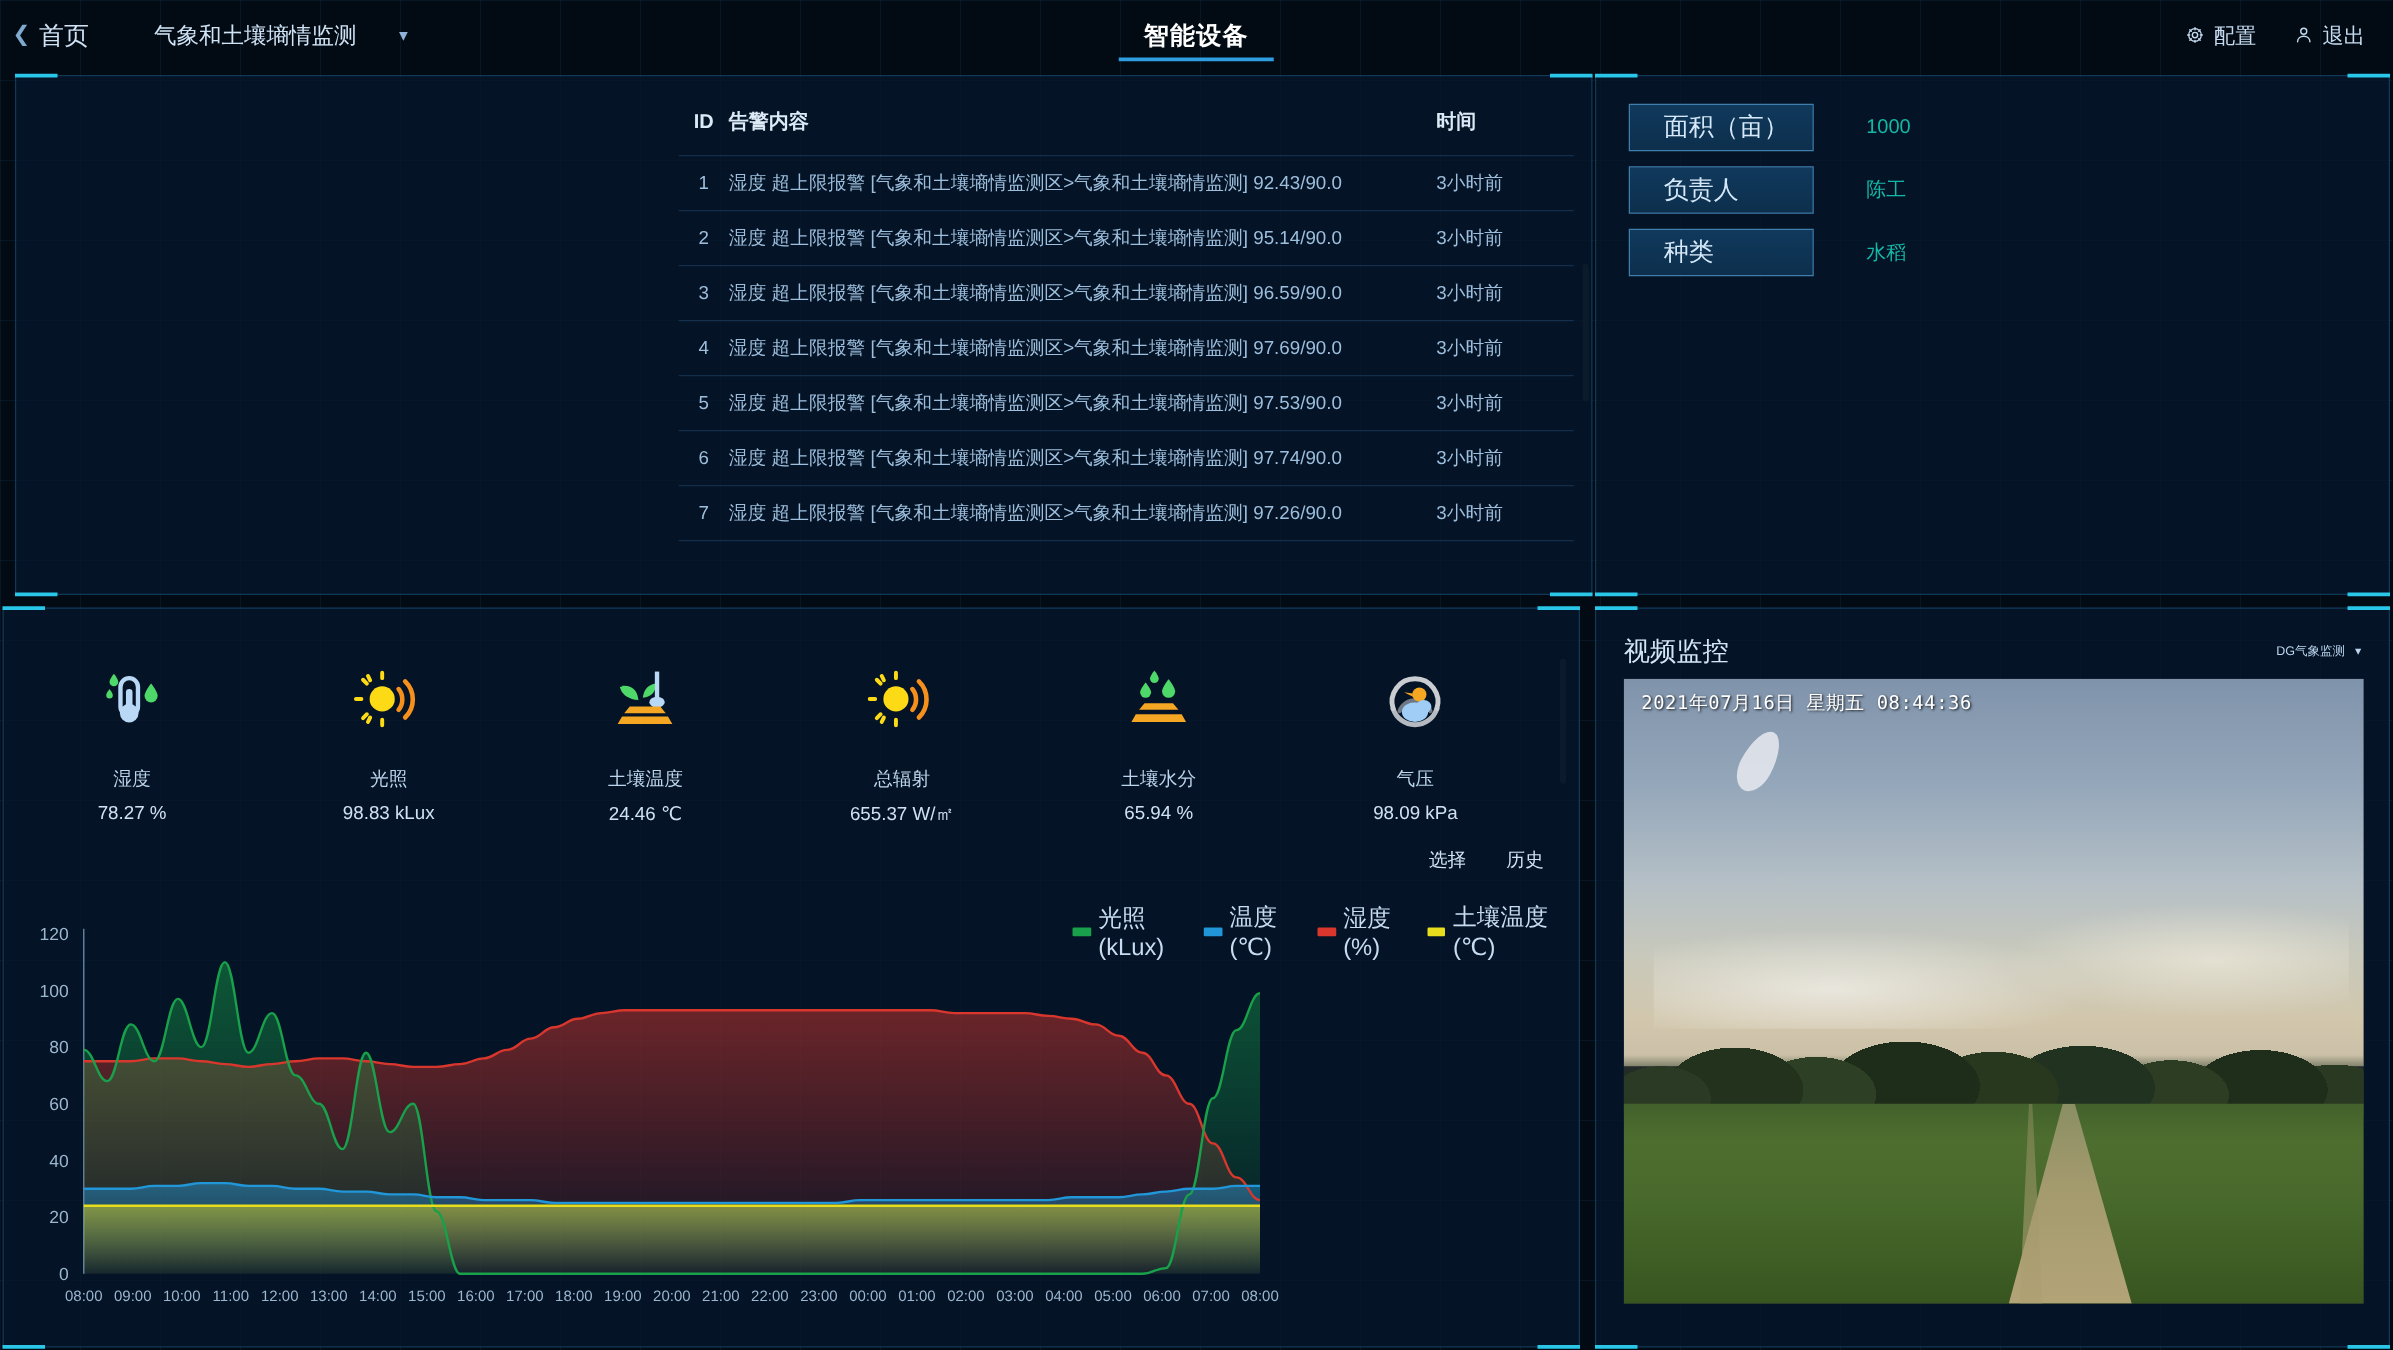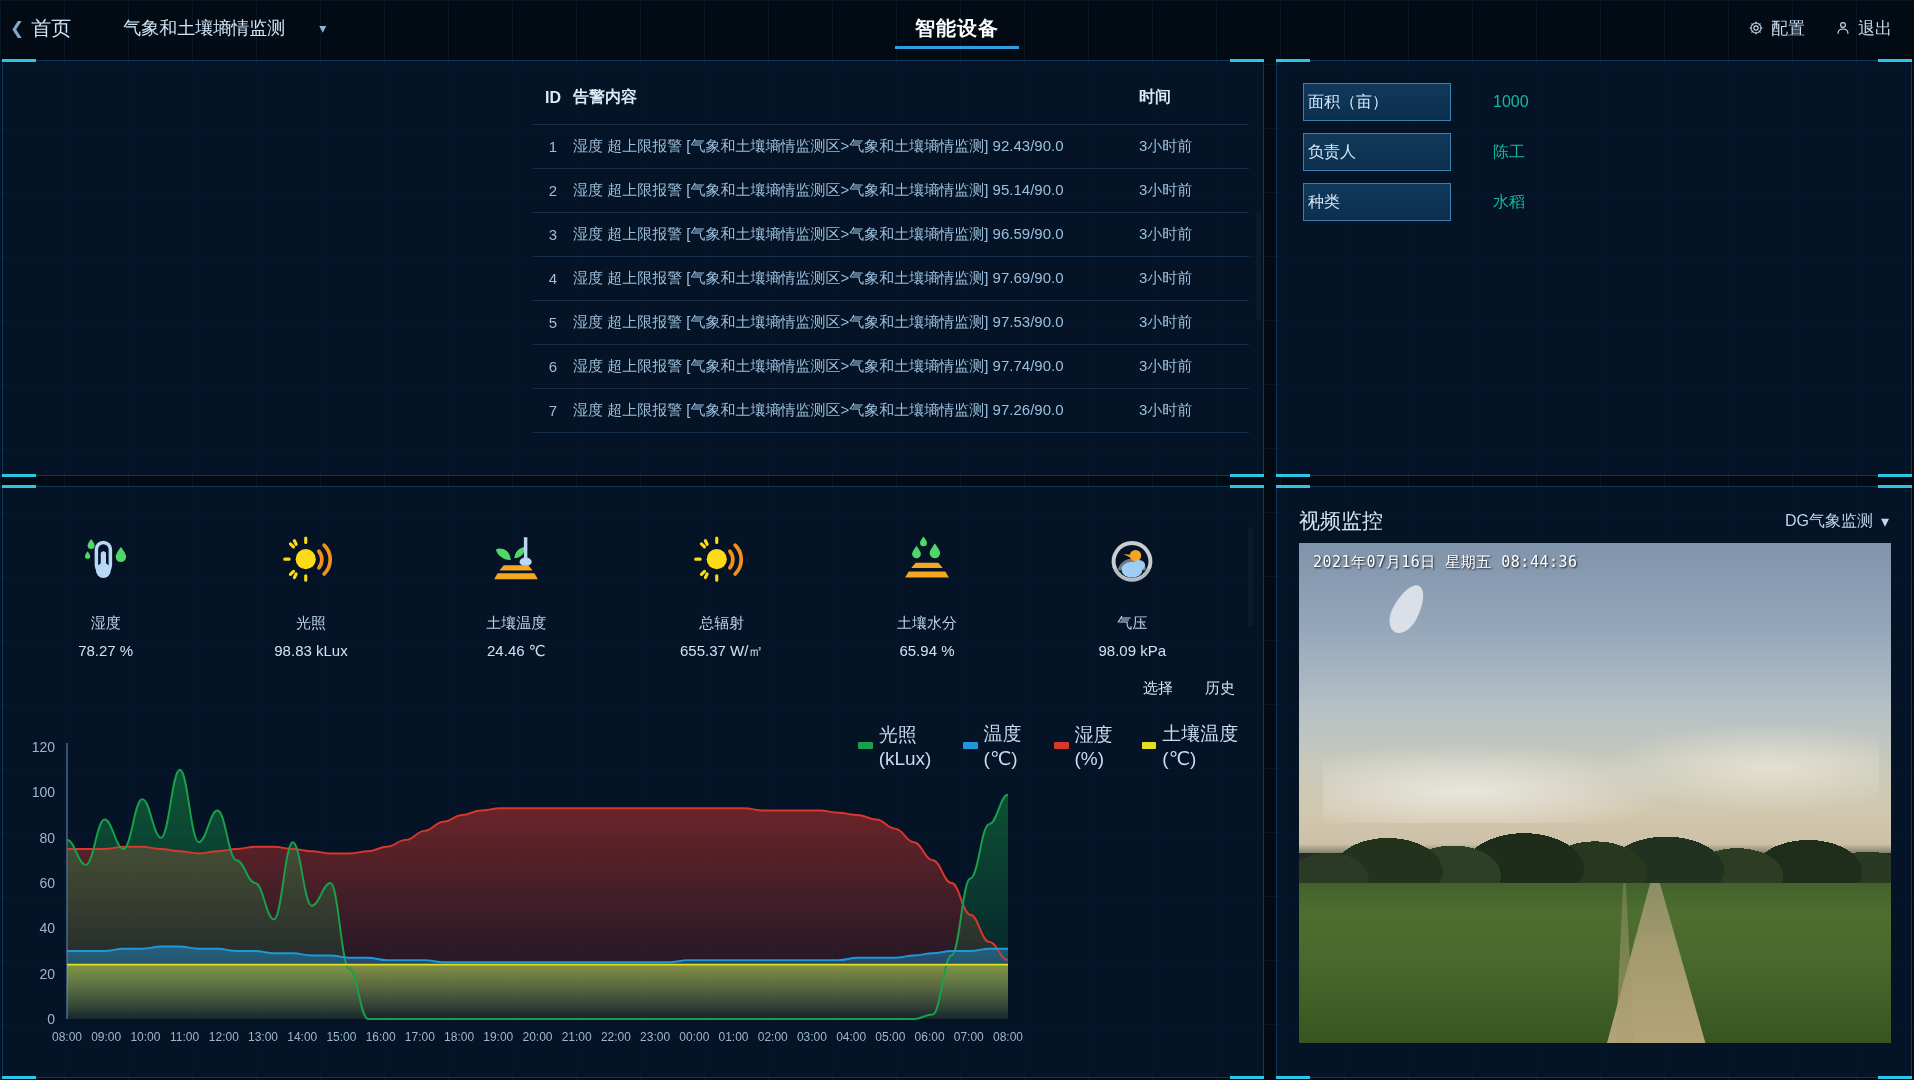--- a/index.html
+++ b/index.html
@@ -64,21 +64,21 @@
   .panel::before, .panel::after {
     content:""; position:absolute; width:34px; height:3px; background:#29c6e8;
     top:-2px;
   }
   .panel::before { left:-1px; }
   .panel::after  { right:-1px; }
   .corner-b { position:absolute; bottom:-2px; width:34px; height:3px; background:#29c6e8; }
   .corner-bl { left:-1px; }
   .corner-br { right:-1px; }
 
-  #panel-alarm { left:2px;   top:60px;  width:1262px; height:416px; }
+  #panel-alarm { left:12px;   top:60px;  width:1262px; height:416px; }
   #panel-basic { left:1276px;top:60px;  width:636px;  height:416px; }
   #panel-chart { left:2px;   top:486px; width:1262px; height:592px; }
   #panel-video { left:1276px;top:486px; width:636px;  height:592px; }
 
   
   #alarm-inner { position:absolute; left:530px; top:0; width:716px; height:100%; }
   table.alarm { width:100%; border-collapse:collapse; font-size:15px; }
   table.alarm th {
     text-align:left; color:#dce9f6; font-weight:bold; font-size:16px;
     padding:26px 0 16px 0;
@@ -95,21 +95,21 @@
     background:#0b1b2c; border-radius:3px; cursor:pointer;
   }
 
   
   .panel-title { font-size:17px; color:#d3e6f7; padding:20px 0 0 22px; }
   #basic-rows { margin:22px 0 0 26px; }
   .binfo-row { display:flex; align-items:center; margin-bottom:12px; }
   .binfo-key {
     width:148px; height:38px; line-height:36px;
     border:1px solid #3f7fae; background:linear-gradient(180deg,#10395c,#0d2f4d);
-    color:#d6e9fa; font-size:16px; padding-left:4px;
+    color:#d6e9fa; font-size:20px; padding-left:27px;
   }
   .binfo-val { margin-left:42px; font-size:16px; color:#14b8a6; }
 
   
   #sensors {
     position:absolute; left:0; top:36px; width:1232px;
     display:flex; justify-content:space-around; align-items:flex-start;
   }
   .sensor { width:148px; text-align:center; }
   .sensor .ic { height:74px; display:flex; align-items:center; justify-content:center; }
@@ -138,21 +138,21 @@
   svg.plot { position:absolute; left:0; top:22px; }
   .ytick, .xtick { fill:#9bb7d0; font-size:14px; font-family:"Liberation Sans",sans-serif; }
   .xtick { font-size:12px; }
 
   
   #video-head {
     display:flex; align-items:center; justify-content:space-between;
     padding:20px 22px 0 22px;
   }
   #video-head .t { font-size:21px; color:#d3e6f7; }
-  #video-sel { font-size:16px; color:#bcd6ee; display:flex; gap:8px; align-items:center; cursor:pointer; }
+  #video-sel { font-size:10px; color:#bcd6ee; display:flex; gap:8px; align-items:center; cursor:pointer; }
   #video-frame {
     position:absolute; left:22px; top:56px; width:592px; height:500px;
     overflow:hidden; background:#223;
   }
   #vid-sky {
     position:absolute; left:0; top:0; width:100%; height:62%;
     background:linear-gradient(180deg,#7f93ab 0%,#95a7ba 28%,#b4bfc6 52%,#c9c9bb 72%,#d2c7ad 88%,#c9bfa6 100%);
   }
   #vid-cloud1 {
     position:absolute; left:16%; top:8%; width:26px; height:52px;

